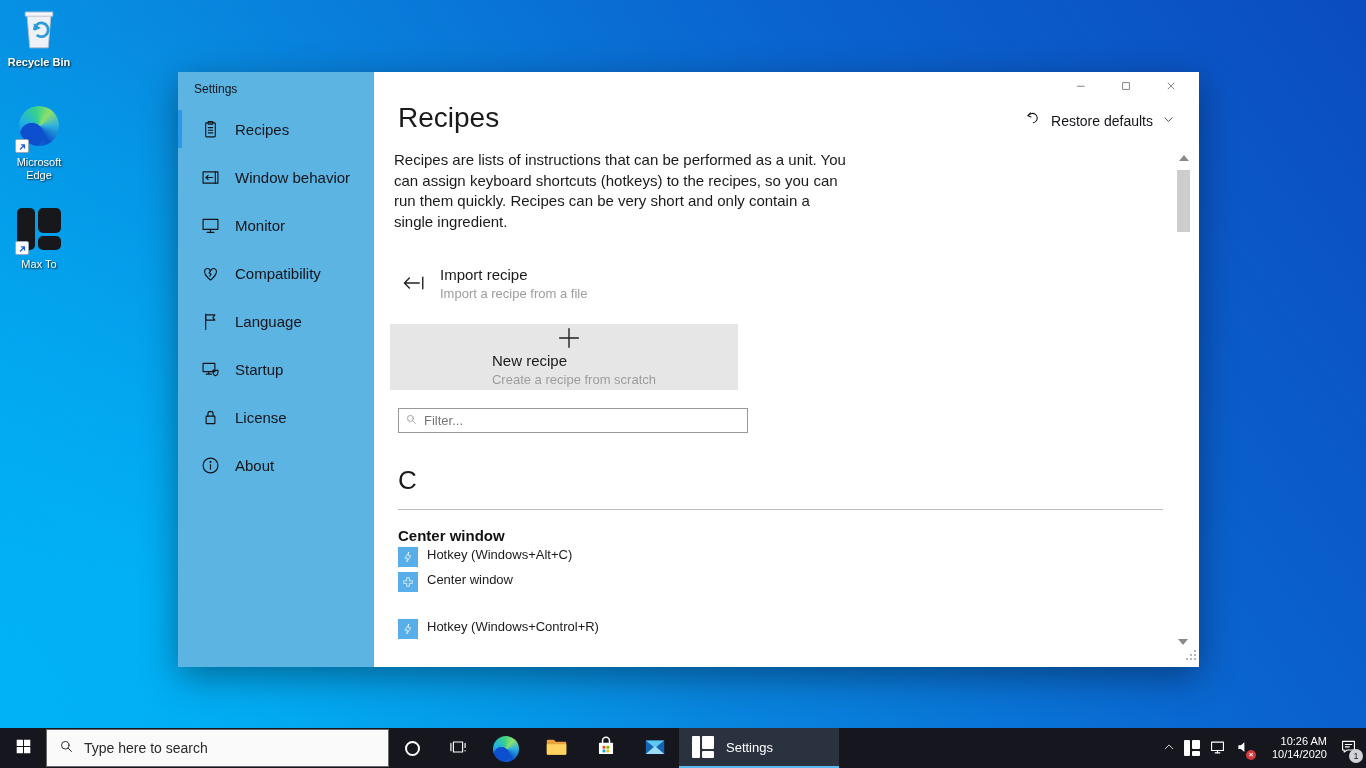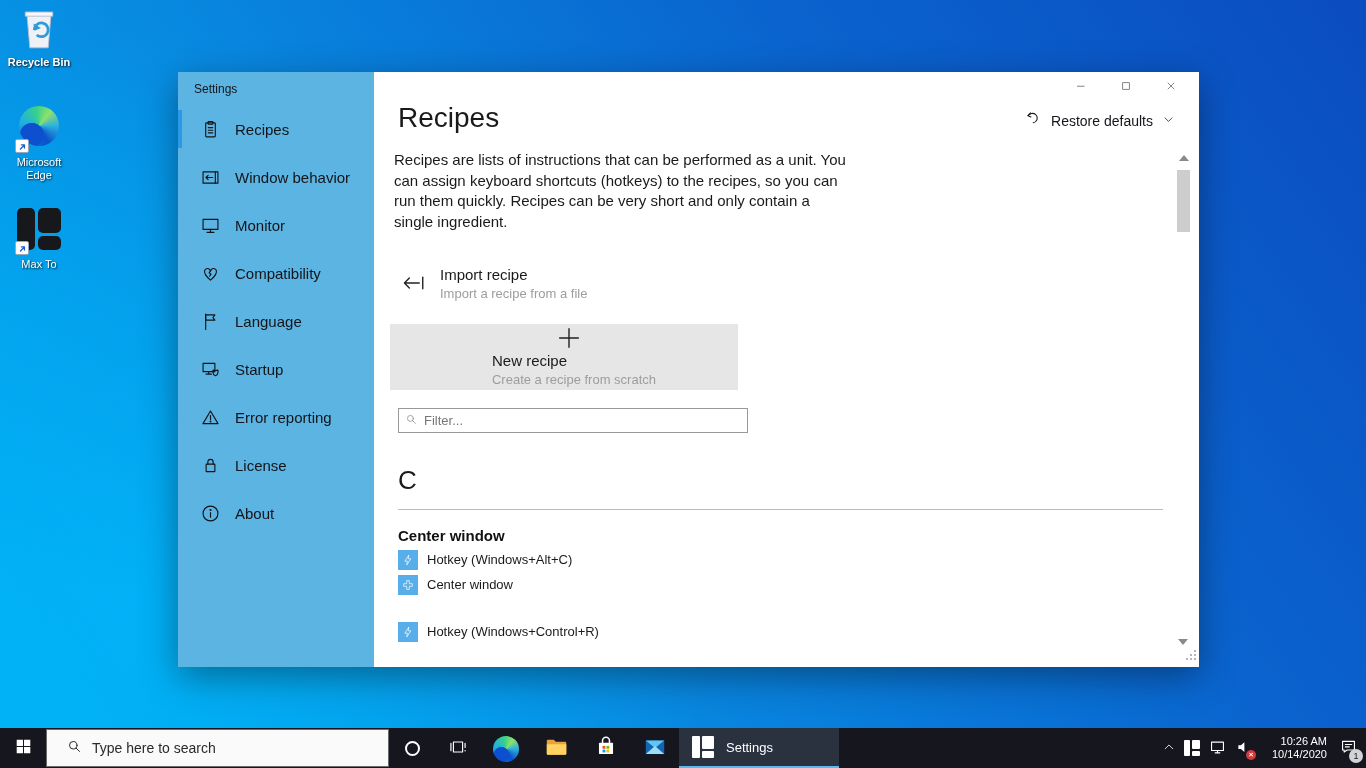--- a/index.html
+++ b/index.html
@@ -89,21 +89,21 @@
 
   .section-letter{ position:absolute; left:24px; top:393px; font-size:26px;
     font-weight:300; color:#1a1a1a; }
   .rule{ position:absolute; left:24px; top:437px; width:765px;
     border-top:1px solid #BBB; }
 
   .groups{ position:absolute; left:24px; top:455px; width:765px; height:121px;
     overflow:hidden; }
   .group-name{ font-size:15px; font-weight:700; color:#111; height:20px; }
   .group{ margin-bottom:22px; }
-  .step{ display:flex; align-items:center; height:25px; }
+  .step{ display:flex; height:25px; }
   .step-icon{ width:20px; height:20px; background:var(--step-blue,#58AEE8);
     display:flex; align-items:center; justify-content:center; flex:none; }
   .step-icon svg{ width:14px; height:14px; stroke:#fff; fill:none; stroke-width:1.2;
     stroke-linejoin:round; }
   .step-label{ margin-left:9px; font-size:13px; color:#1a1a1a; }
 
   .scrollbar{ position:absolute; right:9px; top:83px; bottom:22px; width:13px; }
   .sb-up{ width:0; height:0; border-left:5px solid transparent;
     border-right:5px solid transparent; border-bottom:6px solid #8a8a8a; margin:0 auto; }
   .sb-thumb{ position:absolute; top:15px; left:0; width:13px; height:62px; background:#CDCDCD; }
@@ -113,21 +113,21 @@
   .grip{ position:absolute; right:2px; bottom:2px; }
 
   
   .taskbar{ position:absolute; left:0; bottom:0; width:100%; height:40px;
     background:#16161F; display:flex; align-items:stretch; z-index:50; }
   .tb-btn{ width:46px; border:none; background:none; display:flex;
     align-items:center; justify-content:center; flex:none; }
   .tb-btn svg, .tray-btn svg{ stroke:#fff; fill:none; stroke-width:1.4;
     stroke-linecap:round; stroke-linejoin:round; }
   .search-box{ width:343px; margin:1px 0; background:#FAFAFA; border:1px solid #6a6a6a;
-    display:flex; align-items:center; padding-left:20px; flex:none; }
+    display:flex; align-items:center; padding-left:12px; flex:none; }
   .search-box svg{ width:15px; height:15px; stroke:#1f1f1f; fill:none; stroke-width:1.5;
     stroke-linecap:round; flex:none;}
   .search-box input{ border:none; outline:none; background:transparent; flex:1;
     font-family:inherit; font-size:14px; margin-left:10px; color:#1f1f1f;}
   .search-box input::placeholder{ color:#2a2a2a; }
   .cortana-ring{ width:15px; height:15px; border:2px solid #fff; border-radius:50%; }
   .edge-small{ width:26px; height:26px; }
   .settings-btn{ width:160px; border:none; background:#2A3240;
     border-bottom:2px solid var(--underline,#5CB8F0); display:flex; align-items:center;
     gap:12px; padding-left:13px; font-family:inherit; flex:none; }
@@ -252,30 +252,20 @@
               <rect x="3.5" y="5" width="13.5" height="9.5"></rect>
               <path d="M10 14.5V17M7 17.3h6"></path>
               <path d="M17.7 13.2c1.7 0 2.8-.6 2.8-.6v3.2c0 1.8-1.5 2.9-2.8 3.3-1.3-.4-2.8-1.5-2.8-3.3v-3.2s1.1.6 2.8.6z"></path>
             </svg>
           </span>
           <span class="nav-label">Startup</span>
         </div>
         <div class="nav-item">
           <span class="nav-icon">
             <svg viewBox="0 0 24 24">
-              <path d="M12 4.5 20.6 19H3.4z"></path>
-              <path d="M12 9.8v4.4"></path>
-              <circle cx="12" cy="16.6" r="0.5"></circle>
-            </svg>
-          </span>
-          <span class="nav-label">Error reporting</span>
-        </div>
-        <div class="nav-item">
-          <span class="nav-icon">
-            <svg viewBox="0 0 24 24">
               <rect x="7" y="10.5" width="10" height="8.5" rx="0.5"></rect>
               <path d="M9 10.5V8a3 3 0 0 1 6 0v2.5"></path>
             </svg>
           </span>
           <span class="nav-label">License</span>
         </div>
         <div class="nav-item">
           <span class="nav-icon">
             <svg viewBox="0 0 24 24">
               <circle cx="12" cy="12" r="8.5"></circle>

